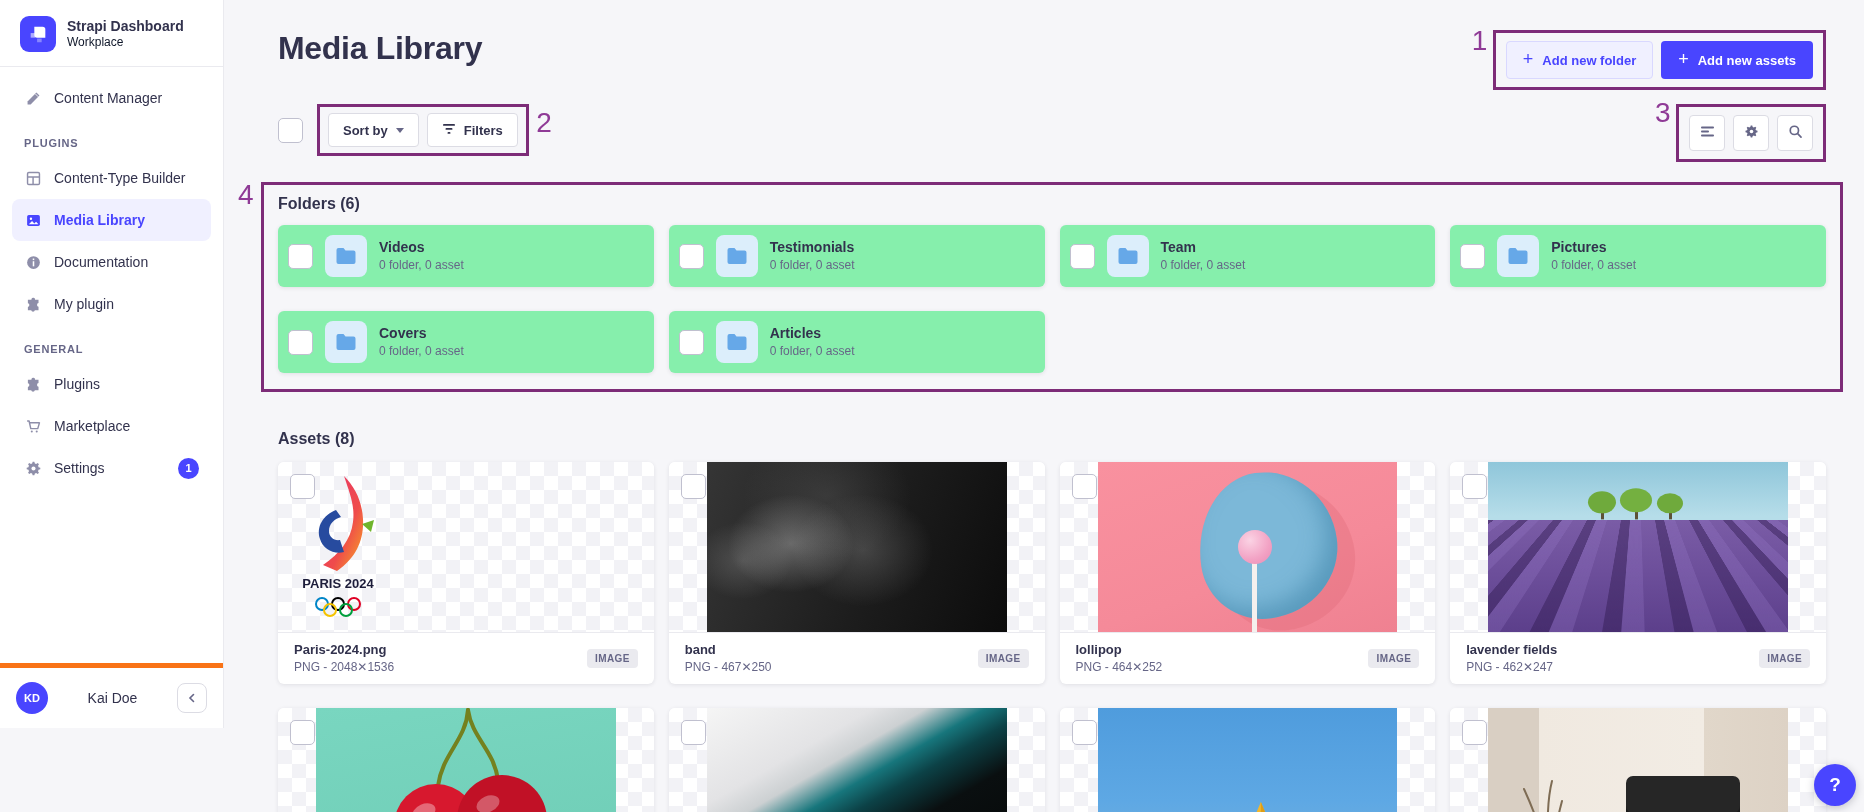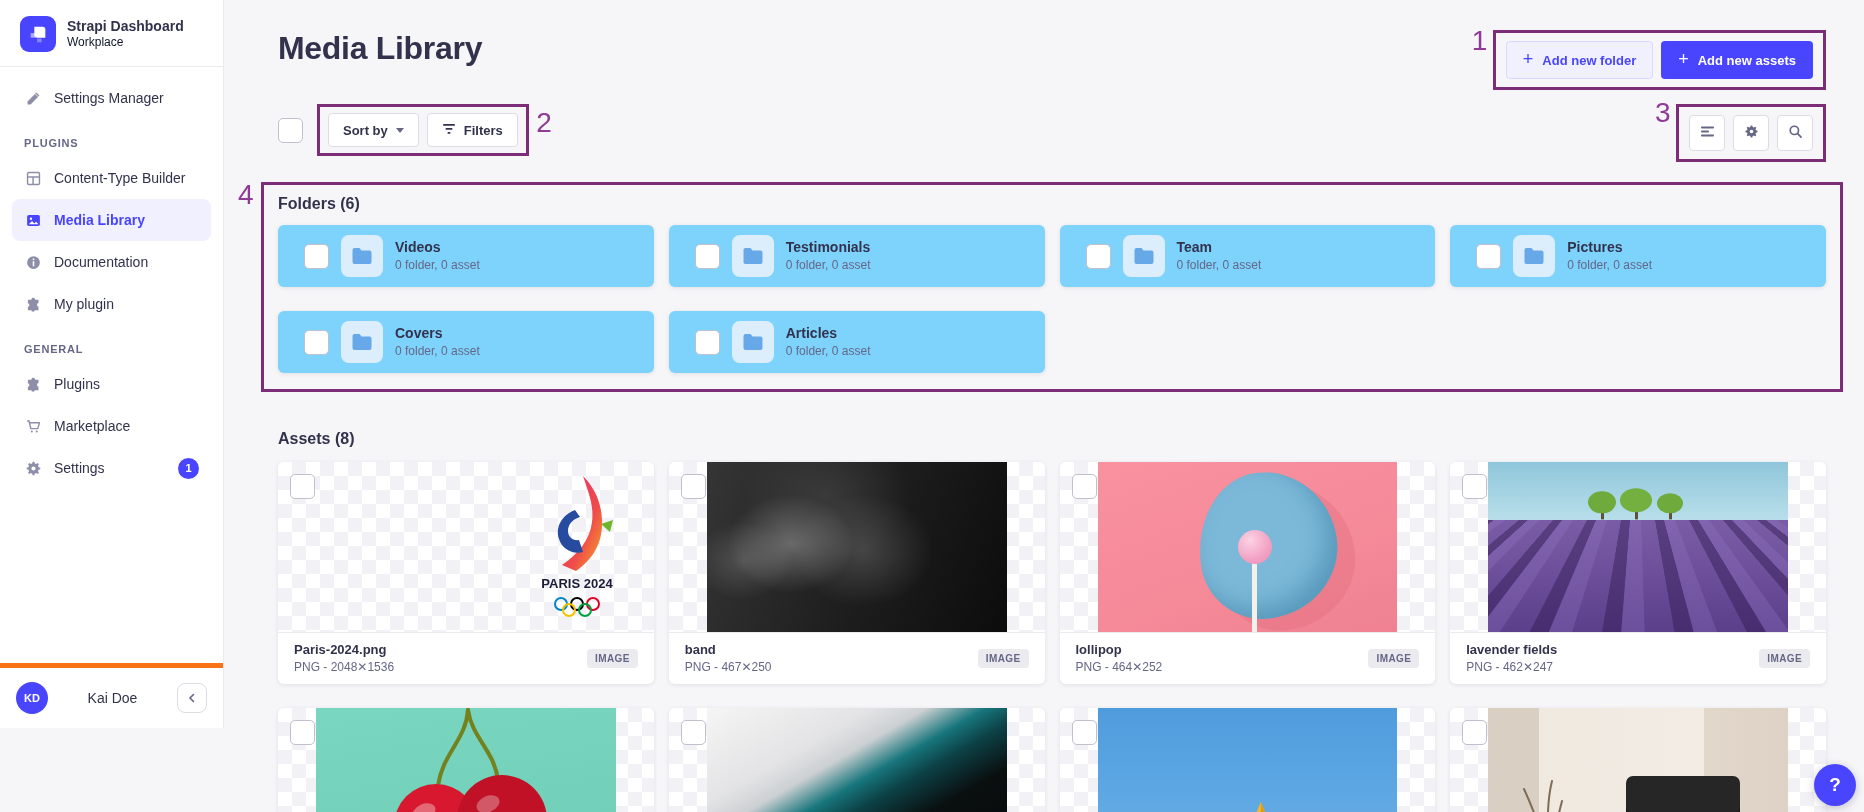--- a/index.html
+++ b/index.html
@@ -51,38 +51,38 @@
   .action-left { display:flex; align-items:center; gap:14px; }
   .cb { width:25px; height:25px; border:1px solid #c0c0cf; border-radius:5px; background:#fff; flex:0 0 auto; }
   .tool-btn { display:inline-flex; align-items:center; gap:8px; background:#fff; border:1px solid #dcdce4; border-radius:4px; height:34px; padding:0 14px; font-size:13px; font-weight:bold; color:#32324d; cursor:pointer; }
   .caret { width:0; height:0; border-left:4px solid transparent; border-right:4px solid transparent; border-top:5px solid #666687; }
   .icon-btn { width:36px; height:36px; background:#fff; border:1px solid #dcdce4; border-radius:4px; display:flex; align-items:center; justify-content:center; color:#666687; cursor:pointer; }
 
   .section-title { font-size:16px; font-weight:bold; color:#32324d; }
   .grid4 { display:grid; grid-template-columns:repeat(4,1fr); gap:24px 15px; }
   .ann4 .grid4 { margin-top:12px; }
 
-  .folder-card { background:#7dd3fc; border-radius:6px; box-shadow:0 1px 4px rgba(33,33,52,.1); padding:10px 26px; display:flex; align-items:center; gap:12px; cursor:pointer; }
+  .folder-card { background:#86efac; border-radius:6px; box-shadow:0 1px 4px rgba(33,33,52,.1); padding:10px 10px; display:flex; align-items:center; gap:12px; cursor:pointer; }
   .folder-tile { width:42px; height:42px; border-radius:8px; background:#dceefb; display:flex; align-items:center; justify-content:center; flex:0 0 auto; }
   .folder-name { font-size:14px; font-weight:bold; color:#32324d; line-height:1.35; }
   .folder-meta { font-size:12px; color:#666687; line-height:1.35; }
 
   .assets-head { margin-top:38px; }
   .assets-grid { margin-top:14px; }
   .asset-card { background:#fff; border-radius:6px; box-shadow:0 1px 4px rgba(33,33,52,.1); overflow:hidden; }
   .thumb { position:relative; height:170px; background:repeating-conic-gradient(#f2f2f6 0% 25%, #ffffff 0% 50%) 0 0 / 28px 28px; }
   .thumb .cb { position:absolute; top:12px; left:12px; z-index:3; }
   .photo { position:absolute; left:38px; right:38px; top:0; bottom:0; overflow:hidden; }
   .asset-info { border-top:1px solid #eaeaef; padding:8px 16px; display:flex; align-items:center; justify-content:space-between; min-height:52px; }
   .asset-name { font-size:13px; font-weight:bold; color:#32324d; line-height:1.4; }
   .asset-meta { font-size:12px; color:#666687; line-height:1.4; }
   .asset-badge { background:#eaeaef; color:#666687; font-size:10px; font-weight:bold; letter-spacing:0.4px; border-radius:4px; padding:4px 8px; }
 
   
-  .photo.paris { display:flex; align-items:center; justify-content:flex-end; left:0; right:17px; }
+  .photo.paris { display:flex; align-items:center; justify-content:flex-start; left:0; right:17px; }
   .photo.band { background:
       radial-gradient(90px 70px at 28% 48%, rgba(210,210,210,.38), transparent 70%),
       radial-gradient(100px 80px at 52% 52%, rgba(170,170,170,.28), transparent 70%),
       radial-gradient(70px 55px at 12% 58%, rgba(160,160,160,.3), transparent 70%),
       radial-gradient(120px 90px at 40% 20%, rgba(120,120,120,.25), transparent 70%),
       linear-gradient(110deg,#353535 0%, #1d1d1d 55%, #0c0c0c 100%); }
   .photo.lollipop { background:linear-gradient(160deg,#f9919f 0%, #f58a99 60%, #ef8191 100%); }
   .lolli-plate { position:absolute; left:34%; top:6%; width:46%; height:86%; background:#7cb8d8; border-radius:48% 52% 55% 45% / 58% 52% 48% 42%; transform:rotate(-8deg); box-shadow:inset -10px -12px 22px rgba(60,130,165,.55), 16px 14px 0 rgba(224,105,120,.35); }
   .lolli-ball { position:absolute; left:47%; top:40%; width:34px; height:34px; border-radius:50%; background:radial-gradient(circle at 35% 30%, #fbd3e4, #f2a2c4 60%, #e88bb4); z-index:2; }
   .lolli-stick { position:absolute; left:calc(47% + 14px); top:58%; width:5px; bottom:-2px; background:#f4f0ee; z-index:1; }
@@ -117,21 +117,21 @@
   <div class="sb-divider"></div>
 
   <nav class="nav">
     <div class="nav-item">
       <span class="ic">
         <svg width="17" height="17" viewBox="0 0 20 20">
             <path d="M3 17v-3.6L13.4 3l3.6 3.6L6.6 17H3z" fill="#8e8ea9"></path>
             <path d="M12 4.4l3.6 3.6" stroke="#fff" stroke-width="1"></path>
           </svg>
       </span>
-      <span>Settings Manager</span>
+      <span>Content Manager</span>
     </div>
 
     <div class="nav-label">PLUGINS</div>
 
     <div class="nav-item">
       <span class="ic">
         <svg width="17" height="17" viewBox="0 0 20 20" fill="none" stroke="#8e8ea9" stroke-width="1.7">
             <rect x="3" y="3" width="14" height="14" rx="1.5"></rect>
             <path d="M3 8.2h14M9.5 8.2V17"></path>
           </svg>

